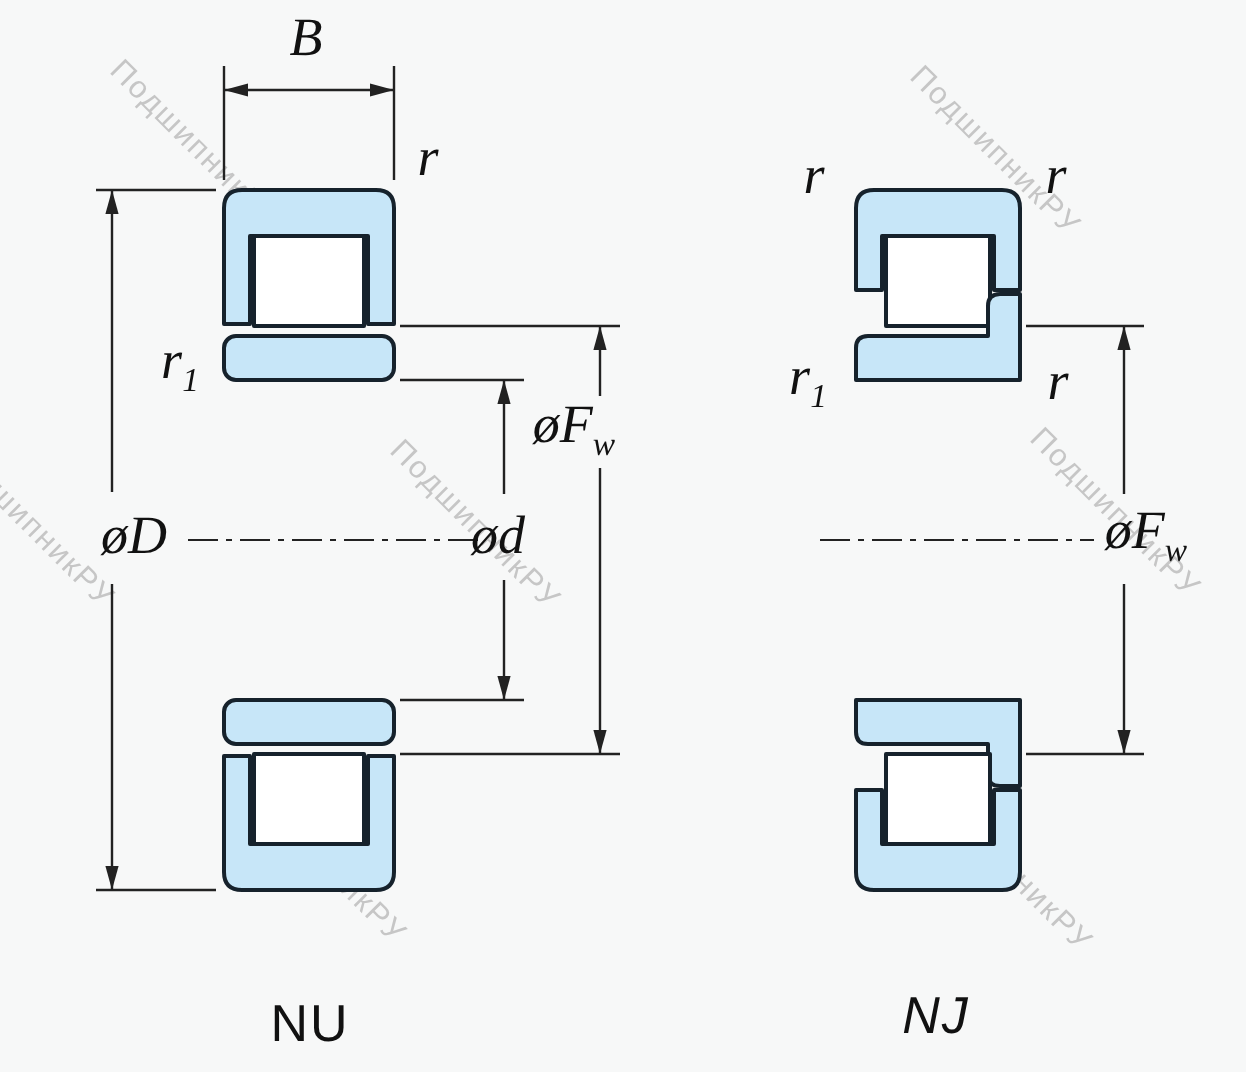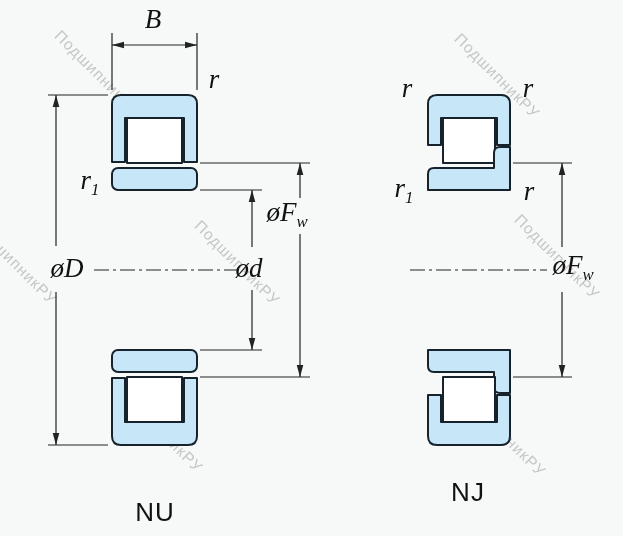--- a/index.html
+++ b/index.html
@@ -142,15 +142,15 @@
   <div class="dim-label" style="left:67px;  top:268px;"><span>øD</span></div>
   <div class="dim-label" style="left:249px; top:268px;"><span>ød</span></div>
   <div class="dim-label" style="left:287px; top:215px;"><span>øF</span><sub>w</sub></div>
   <div class="caption" style="left:155px; top:512px;">NU</div>
 
   <div class="dim-label" style="left:407px; top:88px;"><span>r</span></div>
   <div class="dim-label" style="left:528px; top:88px;"><span>r</span></div>
   <div class="dim-label" style="left:404px; top:191px;"><span>r</span><sub>1</sub></div>
   <div class="dim-label" style="left:529px; top:191px;"><span>r</span></div>
   <div class="dim-label" style="left:573px; top:268px;"><span>øF</span><sub>w</sub></div>
-  <div class="caption" style="left:468px; top:492px;">NJ</div>
+  <div class="caption" style="left:468px; top:508px;font-style:italic;">NJ</div>
 
 </div>
 
 </body></html>

